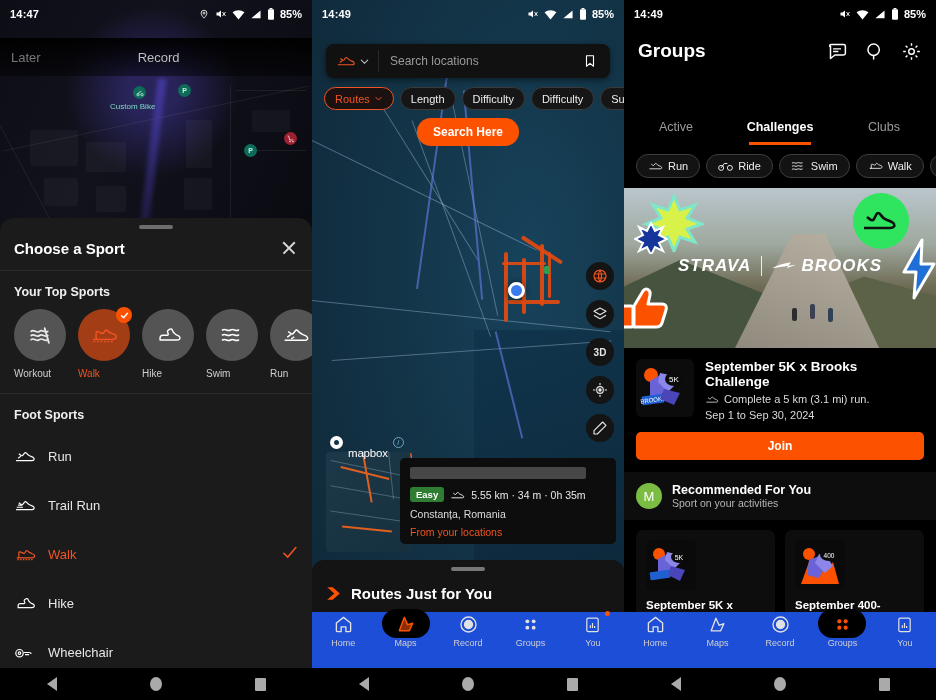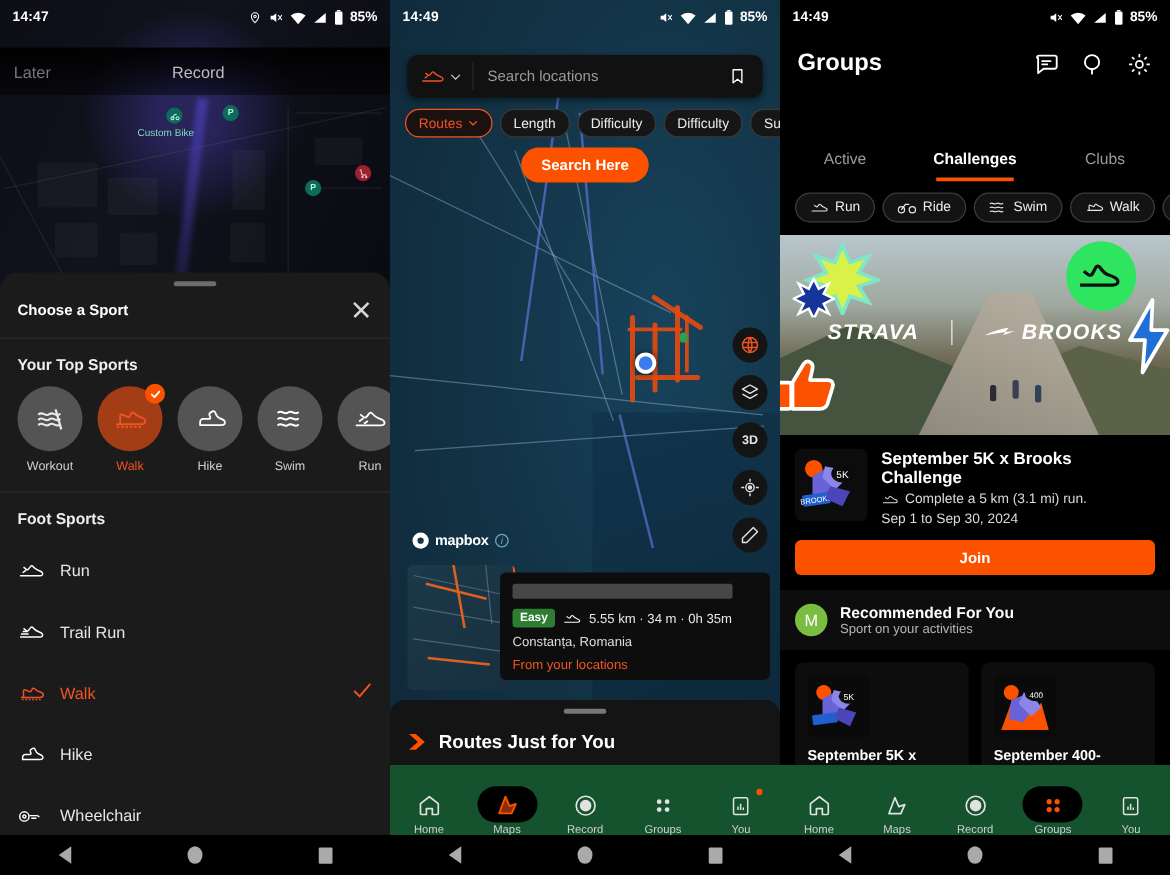--- a/index.html
+++ b/index.html
@@ -70,32 +70,32 @@
   .sheet {
     position: absolute; left: 0; bottom: 32px; width: 312px; top: 218px;
     background: #1b1b1b; border-radius: 14px 14px 0 0; z-index: 30;
     overflow: hidden;
   }
   .grabber { width: 34px; height: 4px; border-radius: 3px; background: #6d6d6d; margin: 7px auto 0; }
   .sheet-head {
     display: flex; align-items: center; padding: 10px 14px 13px;
     border-bottom: 1px solid #2c2c2c;
   }
-  .sheet-title { font-size: 12px; font-weight: bold; color: #fff; }
+  .sheet-title { font-size: 15px; font-weight: bold; color: #fff; }
   .close-x { margin-left: auto; width: 18px; height: 18px; position: relative; cursor: pointer; }
   .close-x:before, .close-x:after {
     content: ""; position: absolute; left: 1px; top: 8px; width: 16px; height: 1.6px;
     background: #d6d6d6;
   }
   .close-x:before { transform: rotate(45deg); }
   .close-x:after { transform: rotate(-45deg); }
 
   .sec-label { font-size: 12.5px; font-weight: bold; color: #efefef; padding: 14px 14px 10px; }
   .top-sports { display: flex; gap: 12px; padding: 0 14px 14px; }
-  .ts { width: 52px; flex: 0 0 52px; text-align: center; position: relative; }
+  .ts { width: 52px; flex: 0 0 52px; position: relative; }
   .ts .bub {
     width: 52px; height: 52px; border-radius: 50%; background: #545454;
     display: flex; align-items: center; justify-content: center; position: relative;
   }
   .ts.sel .bub { background: #a23d16; }
   .ts .nm { font-size: 10px; color: #cfcfcf; margin-top: 7px; display: block; }
   .ts.sel .nm { color: #f05423; }
   .chk {
     position: absolute; right: -2px; top: -2px; width: 16px; height: 16px;
     border-radius: 50%; background: #fc5200; display: flex;
@@ -159,21 +159,21 @@
     display: flex; align-items: center; justify-content: center;
     color: #e4e4e4; font-size: 10px; font-weight: bold;
   }
   .mc.on { color: #f05423; }
 
   .mapbox-attr {
     position: absolute; left: 18px; top: 426px; display: flex; align-items: center; gap: 5px; z-index: 25;
   }
   .mb-logo { width: 13px; height: 13px; border-radius: 50%; background: #fff; display:flex; align-items:center; justify-content:center; }
   .mb-logo i { width: 5px; height: 5px; border-radius: 50%; background: #13354a; display:block; }
-  .mb-txt { color: #fff; font-size: 11.5px; font-weight: bold; letter-spacing: -.2px; }
+  .mb-txt { color: #fff; font-size: 11.5px; font-weight: normal; letter-spacing: -.2px; margin-top: 21px; }
   .mb-i { width: 11px; height: 11px; border-radius: 50%; border: 1px solid #6fa8c8; color: #6fa8c8; font-size: 8px; display: flex; align-items: center; justify-content: center; font-style: italic; }
 
   .routecard {
     position: absolute; left: 88px; top: 458px; width: 216px; height: 86px;
     background: #0d0d0d; border-radius: 5px; padding: 9px 10px; z-index: 25;
   }
   .rc-blur { width: 176px; height: 12px; background: #474747; border-radius: 2px; margin-bottom: 8px; }
   .rc-stats { display: flex; align-items: center; gap: 6px; margin-bottom: 6px; }
   .pill-easy { background: #2f7d32; color: #fff; font-size: 9.5px; padding: 2px 6px; border-radius: 3px; font-weight: bold; }
   .rc-stat-txt { font-size: 10.5px; color: #e8e8e8; }
@@ -190,21 +190,21 @@
   .p2-bottomsheet {
     position: absolute; left: 0; bottom: 32px; width: 312px; height: 108px;
     background: #141414; border-radius: 12px 12px 0 0; z-index: 30;
   }
   .p2-bottomsheet .grabber { background: #777; }
   .rjfy { display: flex; align-items: center; gap: 8px; padding: 13px 12px 0; }
   .rjfy .ttl { font-size: 15px; font-weight: bold; color: #fff; }
 
   .tabbar {
     position: absolute; left: 0; bottom: 32px; width: 312px; height: 56px;
-    background: #14532d; display: flex; align-items: flex-end; z-index: 45;
+    background: #1d4ed8; display: flex; align-items: flex-start; z-index: 45;
   }
   .tb { flex: 1; text-align: center; position: relative; }
   .tb .ico { height: 24px; display: flex; align-items: center; justify-content: center; position: relative; }
   .tb .nm { font-size: 9px; color: #cfcfcf; display: block; margin-top: 2px; }
   .tb .pillbg {
     position: absolute; left: 50%; top: -3px; transform: translateX(-50%);
     width: 48px; height: 29px; border-radius: 15px; background: #000; z-index: -1;
   }
   .tb .dot { position: absolute; right: 14px; top: -1px; width: 5px; height: 5px; border-radius: 50%; background: #fc5200; }
 
@@ -230,21 +230,21 @@
     background: linear-gradient(180deg, #b9c6cc 0%, #9fa99f 35%, #6e6a54 62%, #4a4334 100%);
   }
   .banner .hill { position: absolute; background: #3c4a3a; }
   .banner .road {
     position: absolute; left: 108px; bottom: -6px; width: 150px; height: 120px;
     background: linear-gradient(200deg, #b9b2a4, #8e887c);
     clip-path: polygon(40% 0, 62% 0, 100% 100%, 0 100%);
   }
   .banner-logo {
     position: absolute; left: 50%; top: 68px; transform: translateX(-50%);
-    display: flex; align-items: center; gap: 26px; z-index: 5;
+    display: flex; align-items: center; gap: 10px; z-index: 5;
   }
   .bl-txt { color: #fff; font-size: 17px; font-weight: bold; font-style: italic; letter-spacing: 1px; }
   .bl-sep { width: 1px; height: 20px; background: rgba(255,255,255,.85); }
   .sticker { position: absolute; z-index: 6; }
 
   .chal-block { background: #000; padding: 11px 12px 12px; }
   .chal-row { display: flex; gap: 11px; }
   .chal-badge {
     width: 58px; height: 58px; flex: 0 0 58px; border-radius: 6px;
     background: #0c0c0c; position: relative; overflow: hidden;

